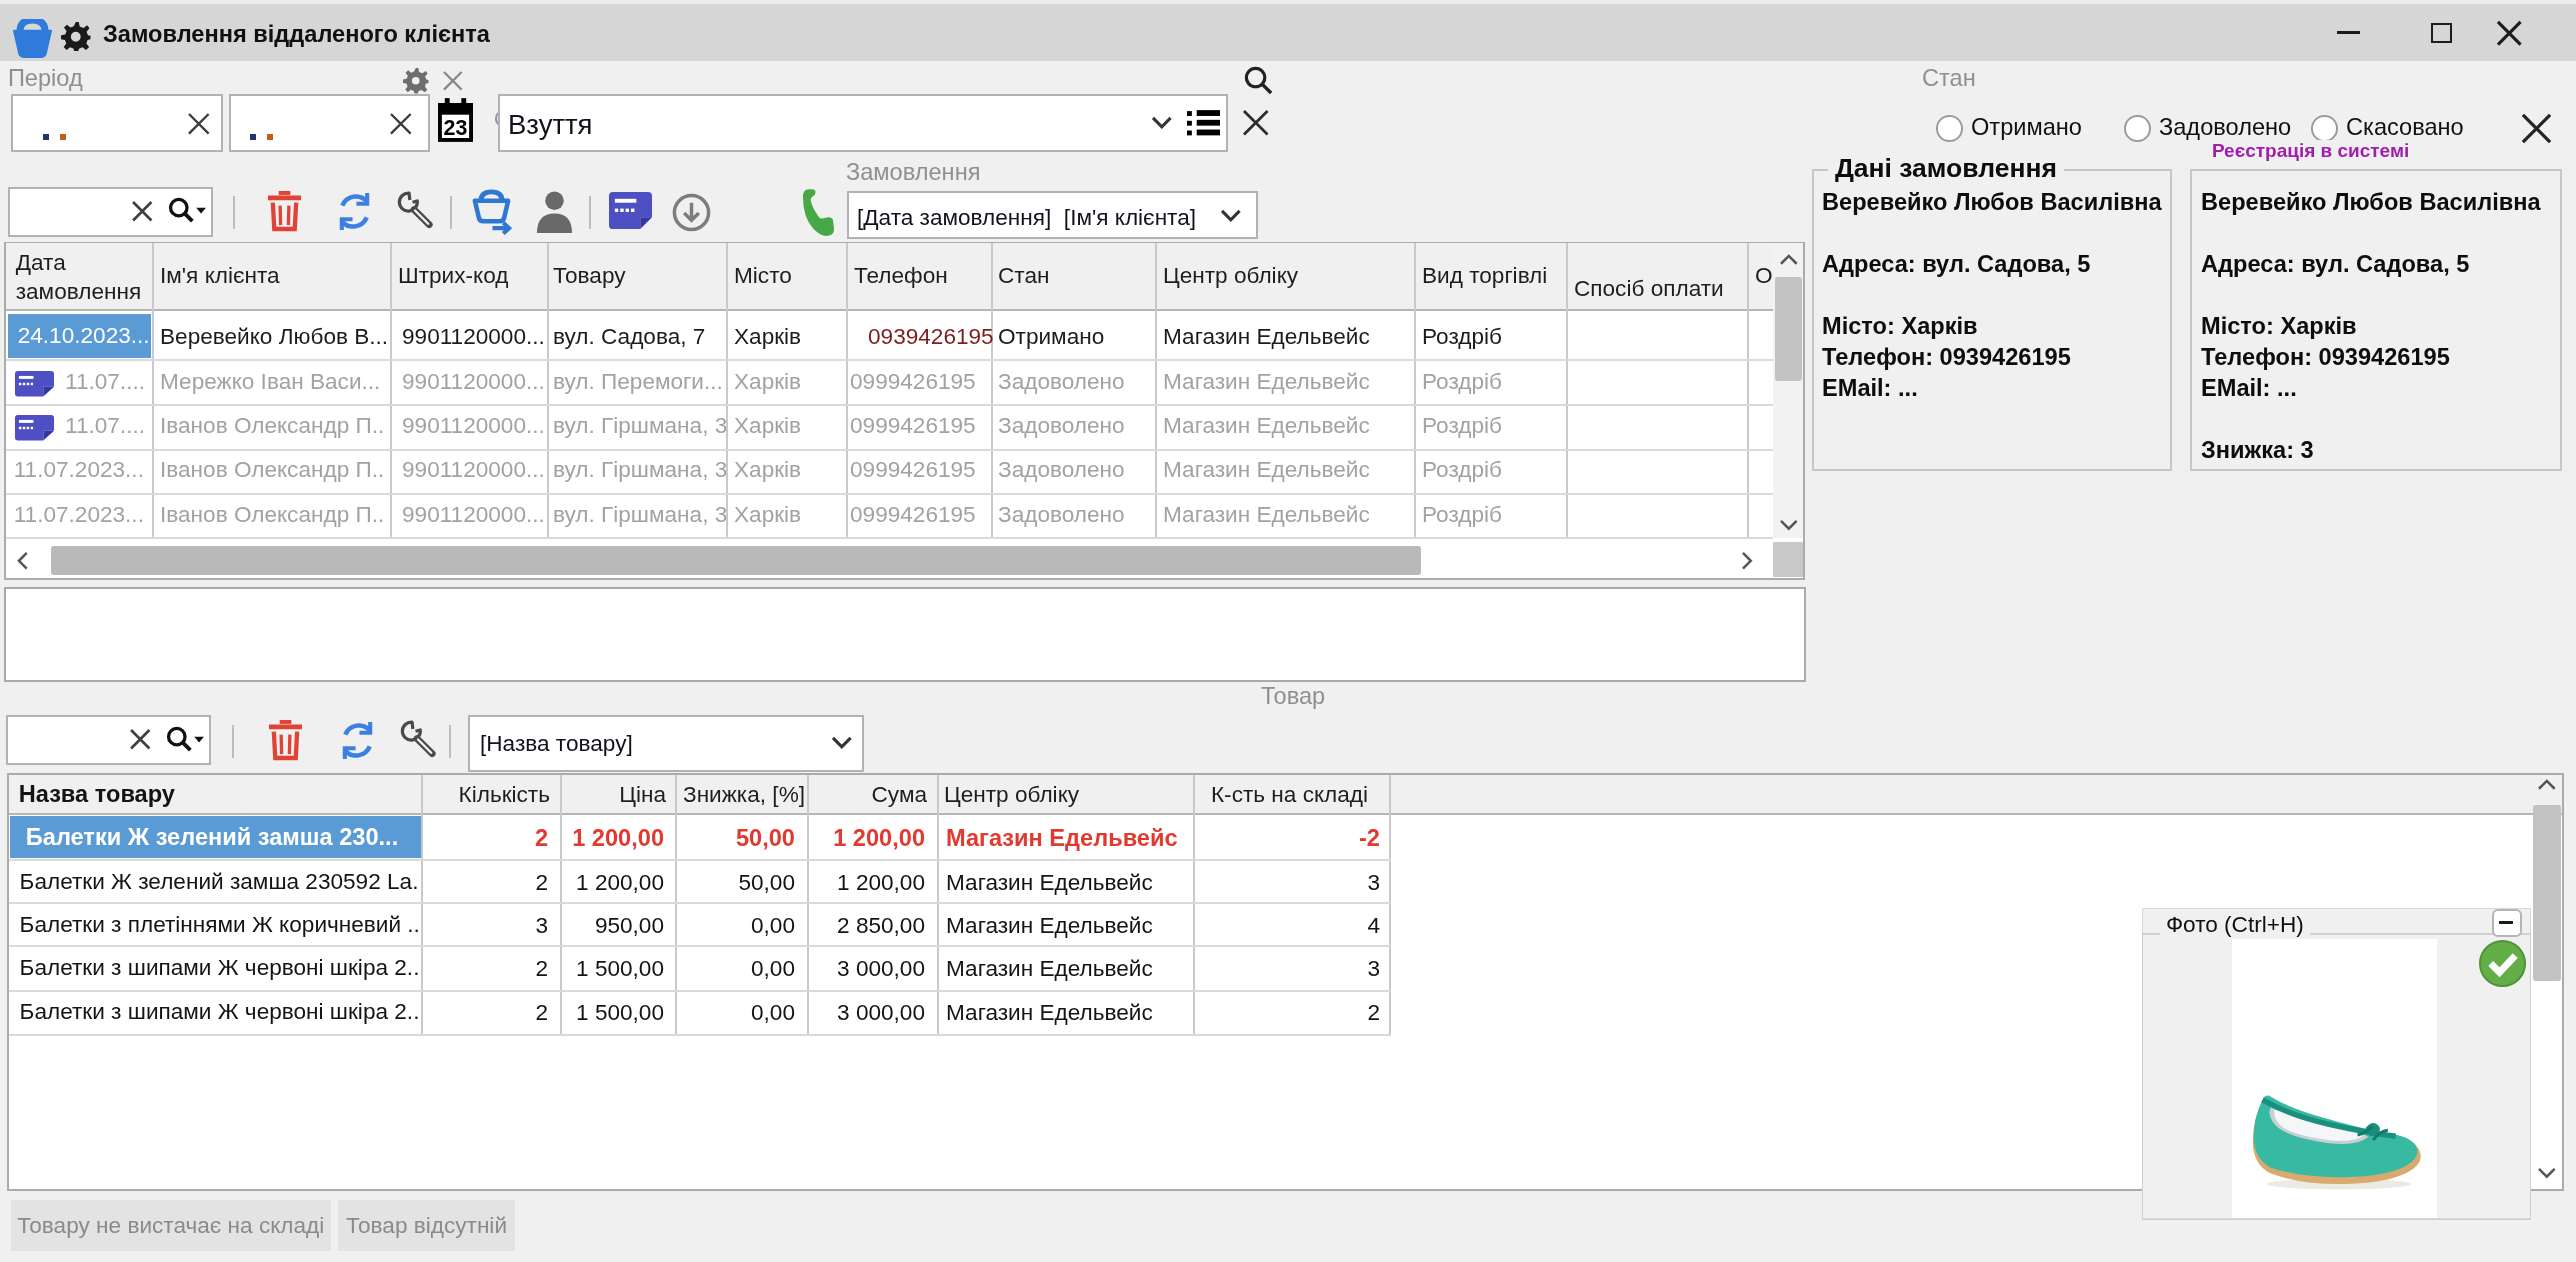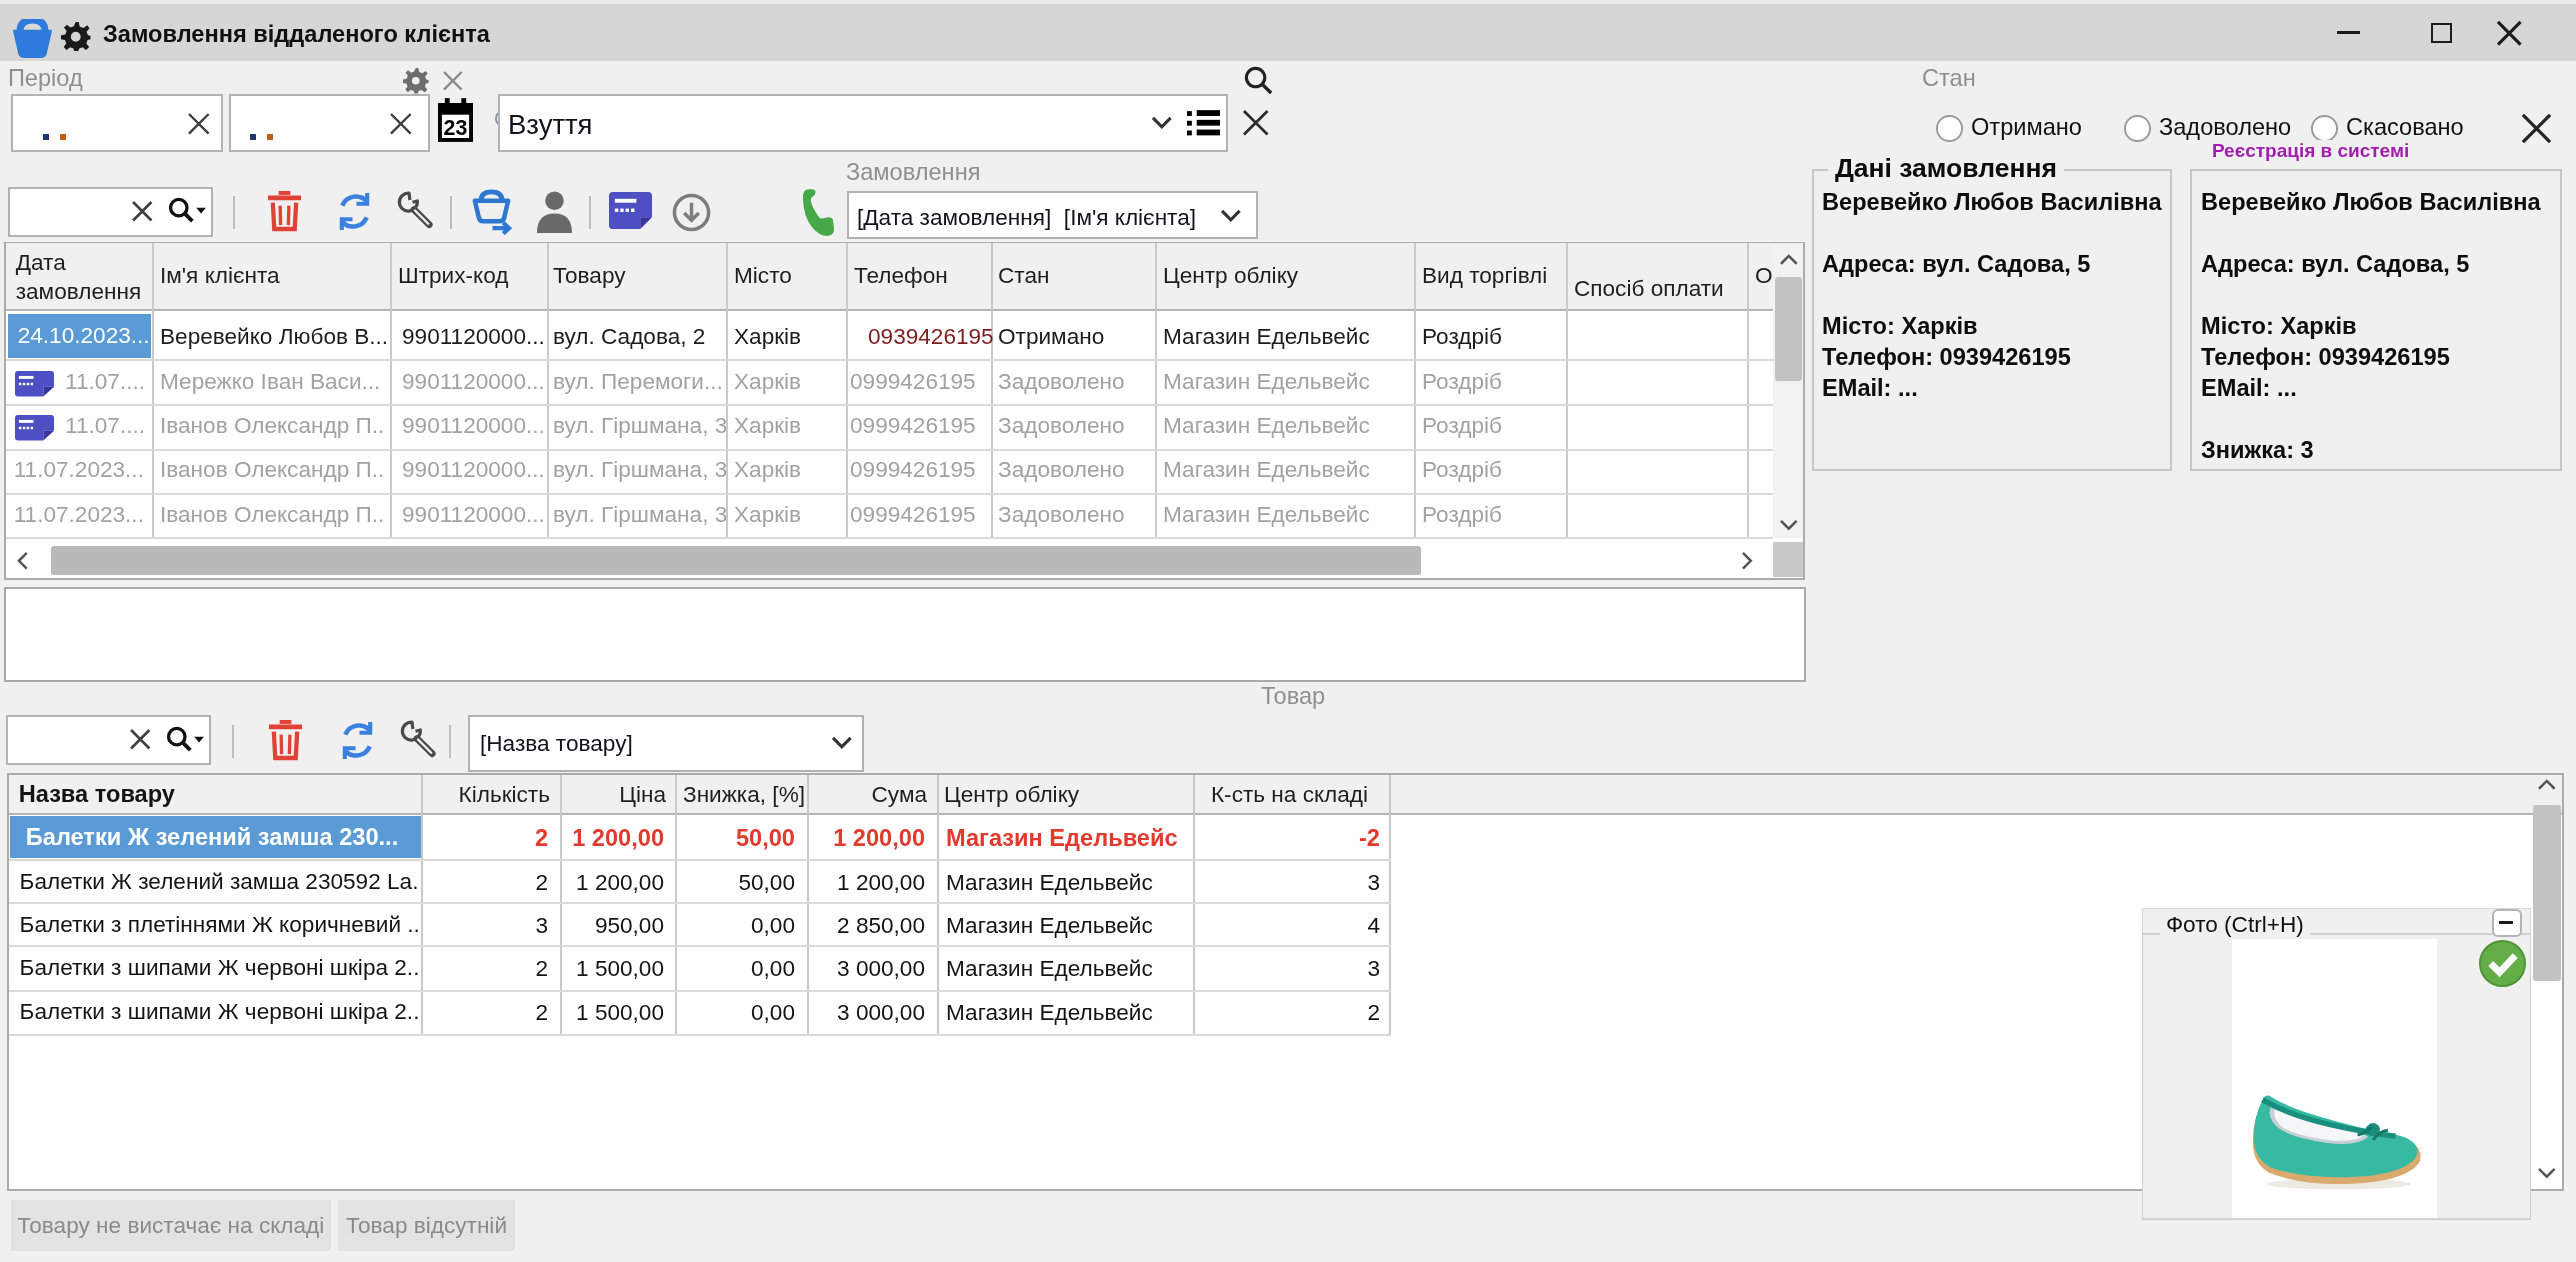--- a/index.html
+++ b/index.html
@@ -199,21 +199,21 @@
 
 <div class="hline" style="left:5.9px;top:359px;width:1767px;background:#dadada;"></div>
 <div class="hline" style="left:5.9px;top:404px;width:1767px;background:#dadada;"></div>
 <div class="hline" style="left:5.9px;top:449px;width:1767px;background:#dadada;"></div>
 <div class="hline" style="left:5.9px;top:493px;width:1767px;background:#dadada;"></div>
 <div class="hline" style="left:5.9px;top:537px;width:1767px;background:#dadada;"></div>
 
 <div class="cell" style="left:7.9px;top:314px;width:143px;height:44px;background:#5b9bd5;color:#fff;font-size:22.6px;line-height:44px;padding-left:9.8px;">24.10.2023...</div>
 <div class="cell" style="left:160px;top:324px;width:226px;font-size:22.6px;color:#1c1c1c;">Веревейко Любов В...</div>
 <div class="cell" style="left:402px;top:324px;width:141px;font-size:22.6px;color:#1c1c1c;">9901120000...</div>
-<div class="cell" style="left:553px;top:324px;width:173px;font-size:22.6px;color:#1c1c1c;">вул. Садова, 2</div>
+<div class="cell" style="left:553px;top:324px;width:173px;font-size:22.6px;color:#1c1c1c;">вул. Садова, 7</div>
 <div class="cell" style="left:734px;top:324px;width:108px;font-size:22.6px;color:#1c1c1c;">Харків</div>
 <div class="cell" style="left:868px;top:324px;width:128px;font-size:22.6px;color:#7f1d1d;">0939426195</div>
 <div class="cell" style="left:998px;top:324px;width:152px;font-size:22.6px;color:#1c1c1c;">Отримано</div>
 <div class="cell" style="left:1163px;top:324px;width:245px;font-size:22.6px;color:#1c1c1c;">Магазин Едельвейс</div>
 <div class="cell" style="left:1422px;top:324px;width:137px;font-size:22.6px;color:#1c1c1c;">Роздріб</div>
 
 <svg style="left:13.7px;top:370px;" width="41" height="27.5" viewBox="0 0 42 28">
   <path d="M1 4 Q1 1 4 1 L38 1 Q41 1 41 4 L41 17 L30 17 L30 27 L4 27 Q1 27 1 24 Z" fill="#4d4fc3"></path>
   <path d="M30 17 L41 17 L30 27 Z" fill="#35379f"></path>
   <rect x="5" y="6" width="15" height="3" fill="#fff"></rect>

